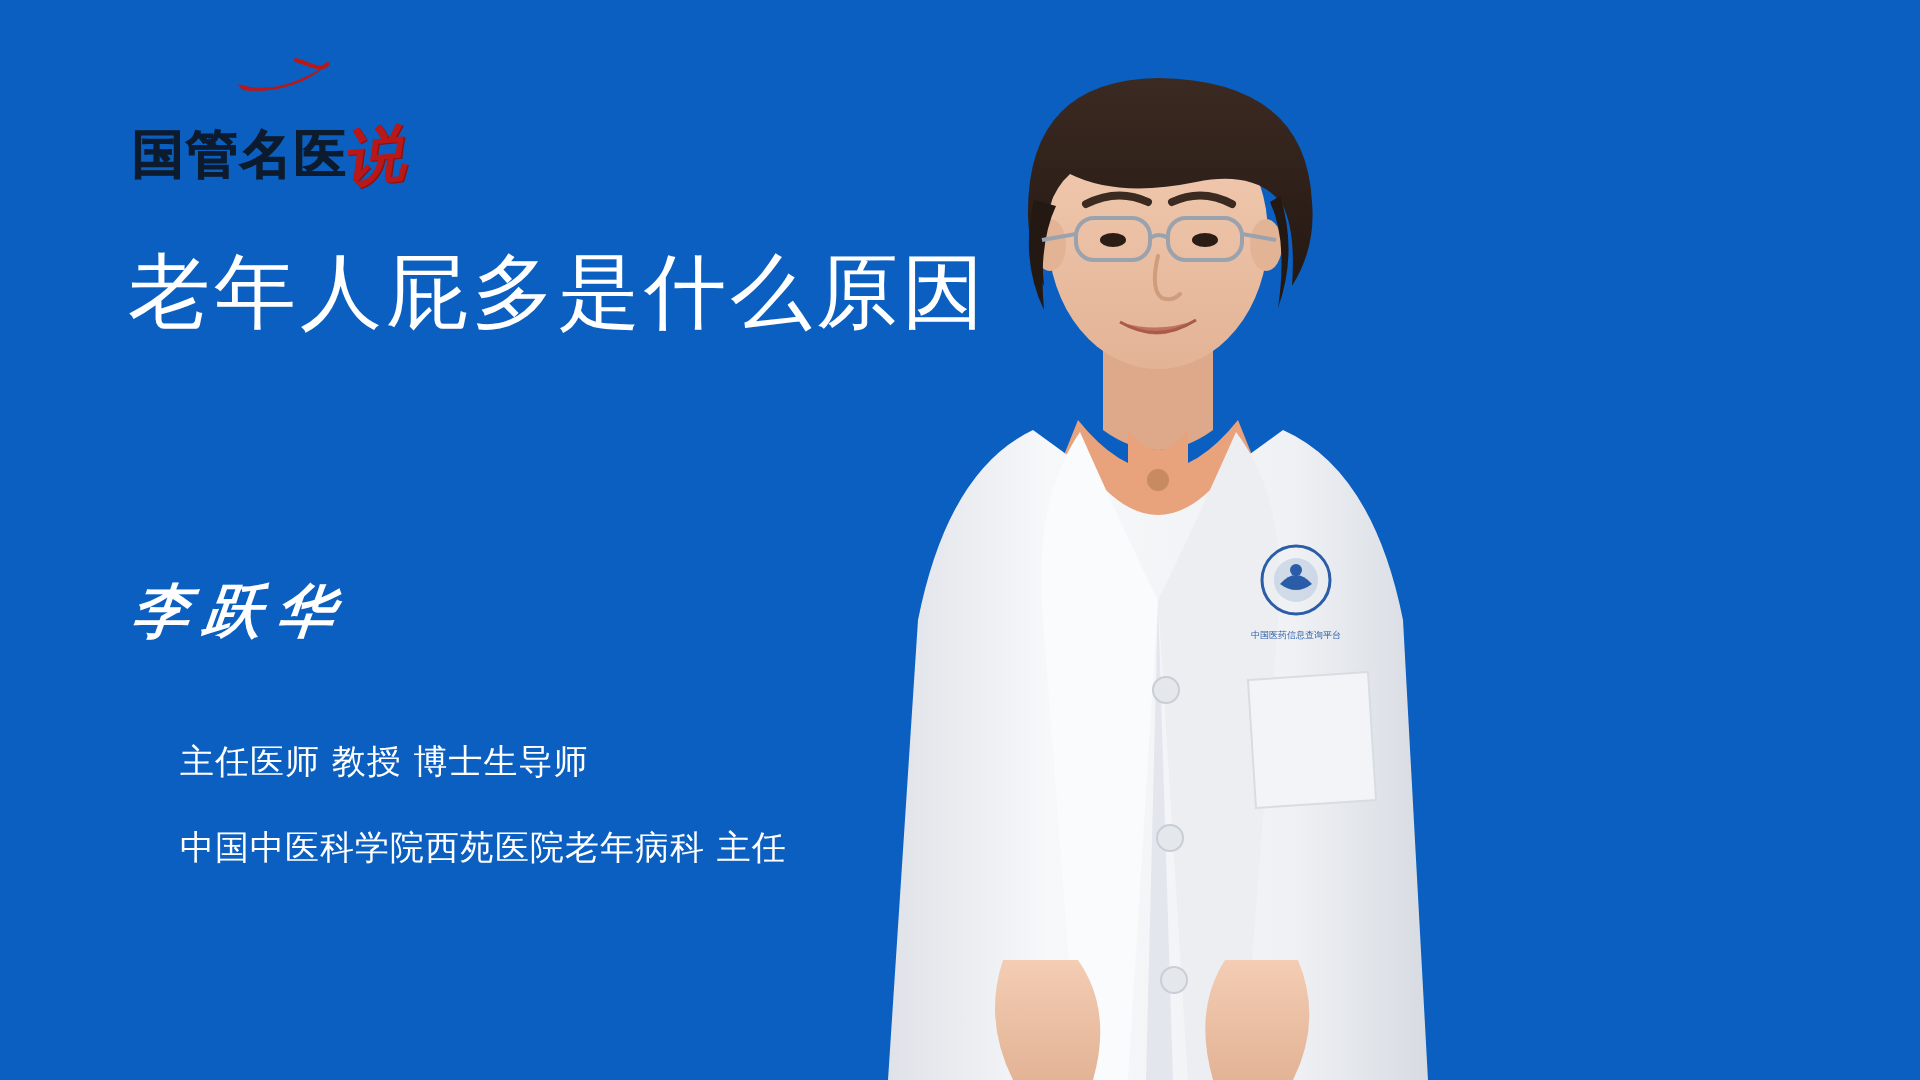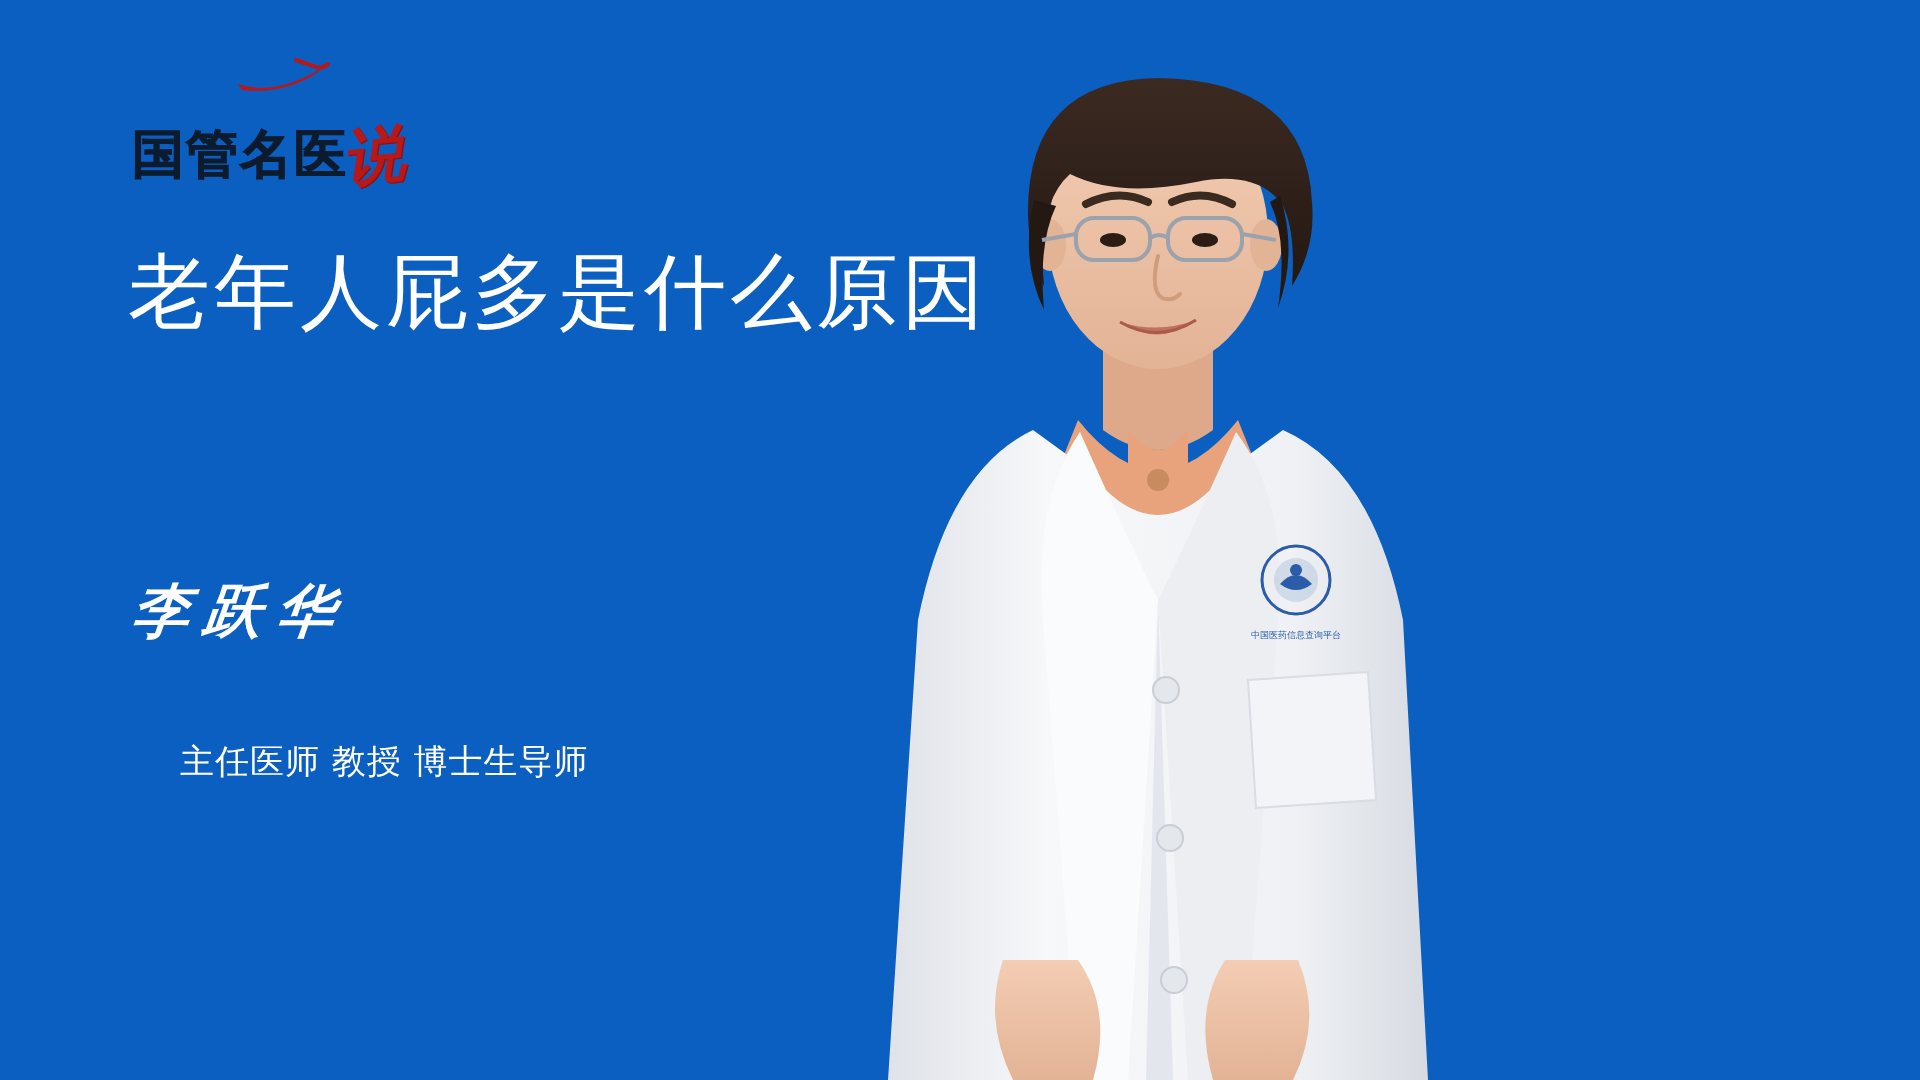--- a/index.html
+++ b/index.html
@@ -134,20 +134,21 @@
     <path d="M2 26 C 26 34, 56 30, 92 6 C 70 26, 40 36, 6 32 Z" fill="#b81818"></path>
     <path d="M60 2 C 74 6, 84 14, 92 6" stroke="#b81818" stroke-width="4" fill="none" stroke-linecap="round"></path>
   </svg>
 
   <div class="title">老年人屁多是什么原因</div>
 
   <div class="doctor-name">李跃华</div>
 
   <div class="credentials">
     <div class="credential-line">主任医师  教授  博士生导师</div>
+    <div class="credential-line">中国中医科学院西苑医院老年病科  主任</div>
   </div>
 
   <div class="portrait">
     <svg viewBox="0 0 700 1080" preserveAspectRatio="xMidYMax meet">
       <defs>
         <linearGradient id="coatG" x1="0" y1="0" x2="1" y2="0">
           <stop offset="0%" stop-color="#dfe2e8"></stop>
           <stop offset="30%" stop-color="#f7f8fa"></stop>
           <stop offset="75%" stop-color="#eff1f4"></stop>
           <stop offset="100%" stop-color="#d7dbe2"></stop>

